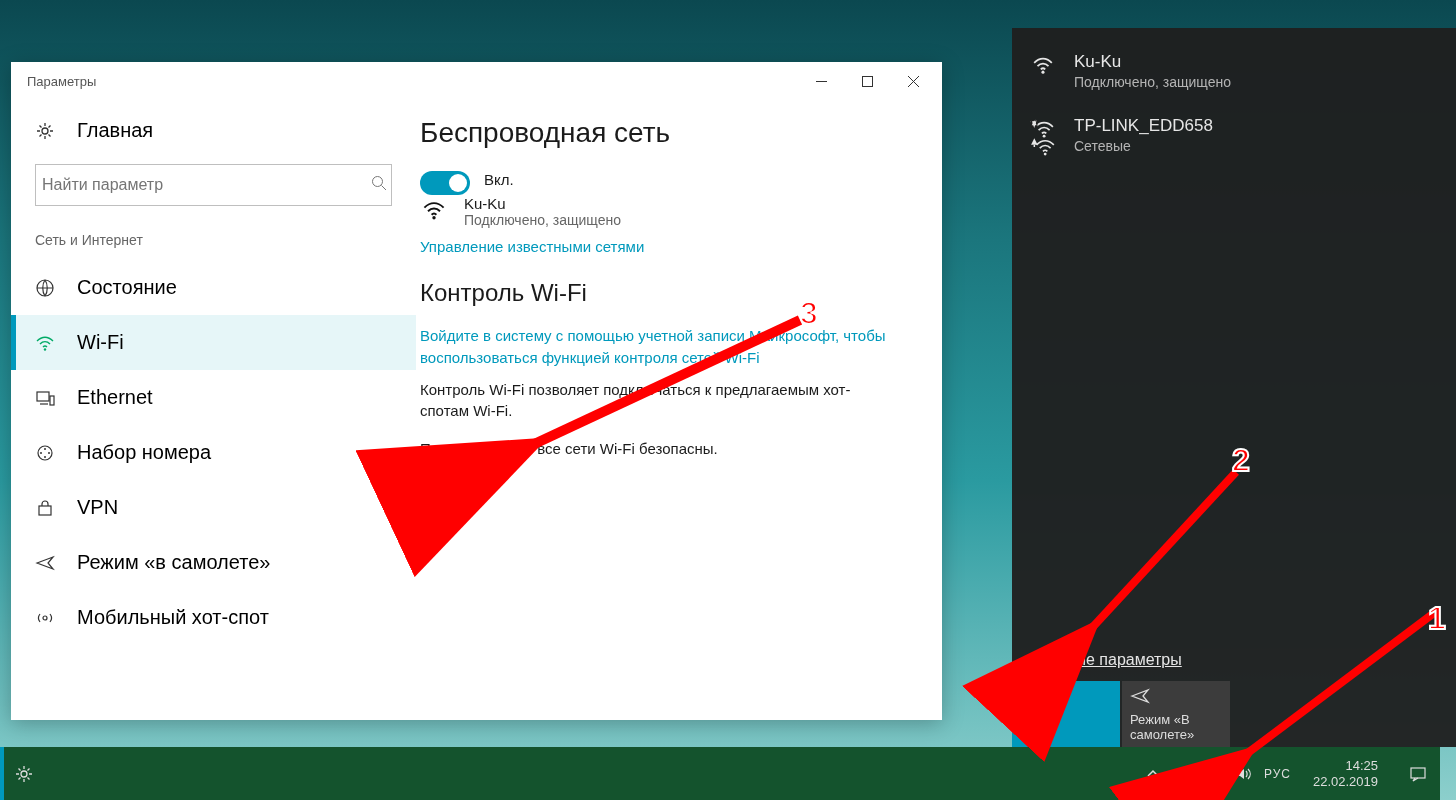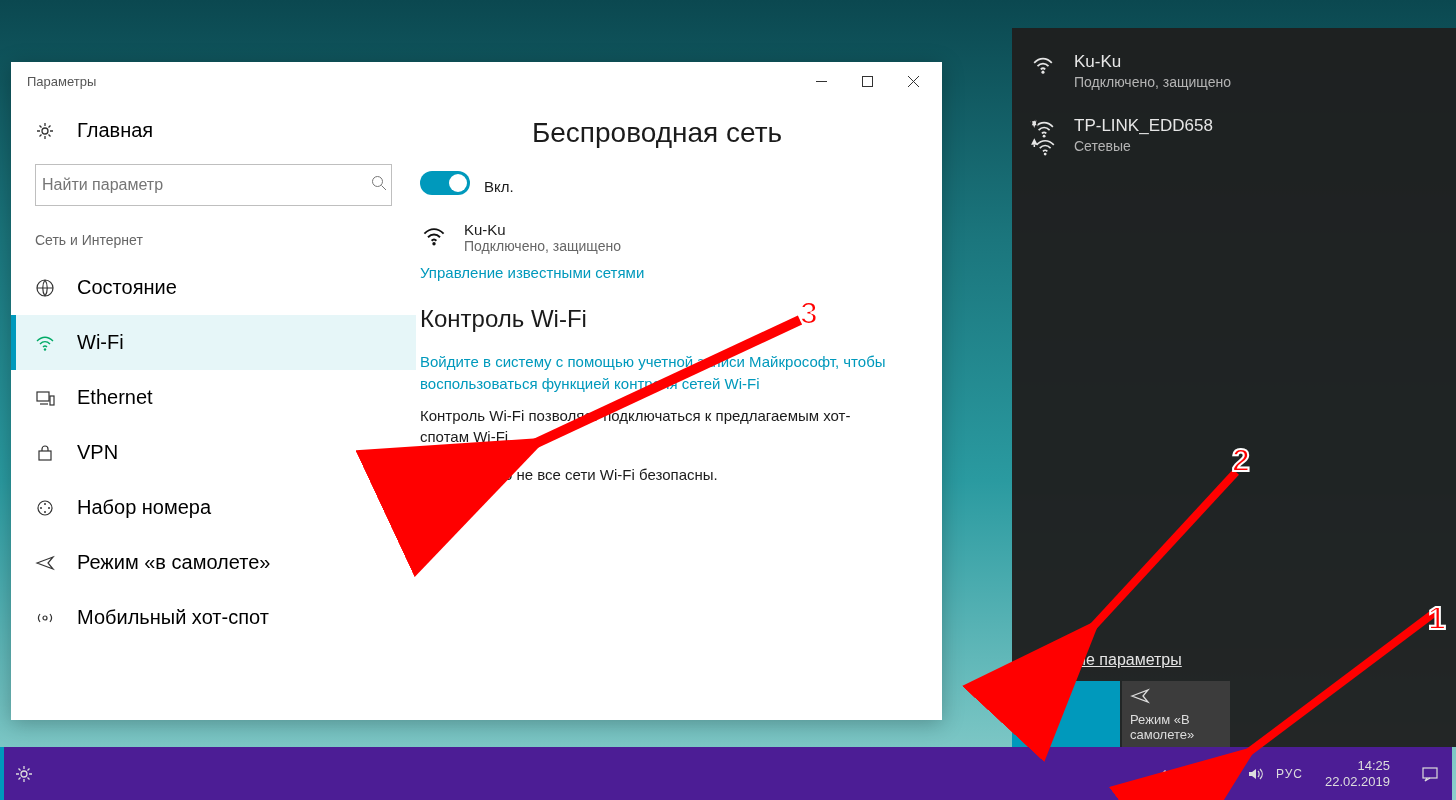--- a/index.html
+++ b/index.html
@@ -21,23 +21,23 @@
   .search-box input { flex: 1; border: none; outline: none; font-size: 16px; background: transparent; }
   .search-box .sic { color: #555; }
   .section-head { padding: 4px 24px 12px 24px; color: #666; font-size: 14px; }
   .nav-item { display: flex; align-items: center; padding: 16px 24px; font-size: 20px; cursor: pointer; }
   .nav-item .ic { width: 22px; margin-right: 20px; display: flex; }
   .nav-item.selected { background: #e6f6f8; position: relative; }
   .nav-item.selected::before { content: ""; position: absolute; left: 0; top: 0; bottom: 0; width: 5px; background: #0099bc; }
   .ic svg { width: 20px; height: 20px; }
 
   .content { flex: 1; padding: 16px 48px 0 4px; color: #1b1b1b; }
-  .h1 { font-size: 28px; font-weight: 400; margin: 0 0 22px 0; text-align: center; }
+  .h1 { font-size: 28px; font-weight: 400; margin: 0 0 22px 0; }
   .h2 { font-size: 24px; font-weight: 400; margin: 24px 0 18px 0; }
-  .toggle-row { display: flex; align-items: flex-end; gap: 14px; margin-bottom: 26px; }
+  .toggle-row { display: flex; align-items: flex-start; gap: 14px; }
   .toggle { width: 50px; height: 24px; border-radius: 12px; background: #0099bc; position: relative; cursor: pointer; }
   .toggle .knob { position: absolute; right: 3px; top: 3px; width: 18px; height: 18px; border-radius: 50%; background: #fff; }
   .toggle-label { font-size: 15px; }
   .conn-row { display: flex; align-items: center; gap: 16px; margin-bottom: 10px; }
   .conn-row .name { font-size: 15px; }
   .conn-row .status { font-size: 14px; color: #666; }
   .link { color: #0099bc; font-size: 15px; margin: 10px 0; display: block; cursor: pointer; }
   .p { font-size: 15px; line-height: 1.45; margin: 8px 0 16px 0; }
 
   
@@ -49,21 +49,21 @@
   .net-item .ns { font-size: 14px; color: #b4b4b4; margin-top: 2px; }
   .flyout-spacer { flex: 1; }
   .net-settings-link { padding: 8px 18px 12px 18px; font-size: 16px; text-decoration: underline; cursor: pointer; }
   .tiles { display: flex; gap: 2px; padding: 0 0 0 0; }
   .tile { width: 108px; height: 66px; padding: 6px 8px 4px 8px; font-size: 13px; line-height: 1.2; display: flex; flex-direction: column; justify-content: space-between; cursor: pointer; }
   .tile.active { background: #0099bc; color: #fff; }
   .tile.inactive { background: #3c3c3c; color: #ddd; }
   .tile svg { width: 20px; height: 18px; }
 
   
-  .taskbar { position: absolute; left: 0; right: 4px; bottom: 0; height: 53px; background: #4c1d95; color: #ddd; display: flex; align-items: center; }
+  .taskbar { position: absolute; left: 0; right: 16px; bottom: 0; height: 53px; background: #14532d; color: #ddd; display: flex; align-items: center; }
   .tb-left { width: 4px; height: 100%; background: #0099bc; }
   .tb-icon { width: 40px; height: 100%; display: flex; align-items: center; justify-content: center; cursor: pointer; }
   .tb-spacer { flex: 1; }
   .tray { display: flex; align-items: center; height: 100%; gap: 12px; padding-right: 4px; }
   .tray .ti { display: flex; align-items: center; justify-content: center; cursor: pointer; }
   .tray svg { width: 18px; height: 18px; }
   .lang { font-size: 12px; letter-spacing: 1px; }
   .clock { text-align: right; font-size: 13px; line-height: 1.2; padding: 0 10px; cursor: pointer; }
   .action-center { width: 36px; height: 100%; display: flex; align-items: center; justify-content: center; cursor: pointer; }
 
@@ -138,37 +138,37 @@
               <rect x="2" y="4" width="12" height="9" fill="none" stroke="#333" stroke-width="1.2"></rect>
               <rect x="15" y="8" width="4" height="9" fill="none" stroke="#333" stroke-width="1.2"></rect>
               <path d="M5 16h8" stroke="#333" stroke-width="1.2"></path>
             </svg>
           </span>
         <span>Ethernet</span>
       </div>
       <div class="nav-item">
         <span class="ic">
             <svg viewBox="0 0 20 20">
-              <rect x="4" y="8" width="12" height="9" fill="none" stroke="#333" stroke-width="1.2"></rect>
-              <path d="M7 8V6a3 3 0 016 0v2" fill="none" stroke="#333" stroke-width="1.2"></path>
-            </svg>
-          </span>
-        <span>VPN</span>
-      </div>
-      <div class="nav-item">
-        <span class="ic">
-            <svg viewBox="0 0 20 20">
               <circle cx="10" cy="10" r="7" fill="none" stroke="#333" stroke-width="1.2"></circle>
               <circle cx="10" cy="6" r="1" fill="#333"></circle>
               <circle cx="6" cy="10" r="1" fill="#333"></circle>
               <circle cx="14" cy="10" r="1" fill="#333"></circle>
               <circle cx="10" cy="14" r="1" fill="#333"></circle>
             </svg>
           </span>
         <span>Набор номера</span>
+      </div>
+      <div class="nav-item">
+        <span class="ic">
+            <svg viewBox="0 0 20 20">
+              <rect x="4" y="8" width="12" height="9" fill="none" stroke="#333" stroke-width="1.2"></rect>
+              <path d="M7 8V6a3 3 0 016 0v2" fill="none" stroke="#333" stroke-width="1.2"></path>
+            </svg>
+          </span>
+        <span>VPN</span>
       </div>
       <div class="nav-item">
         <span class="ic">
             <svg viewBox="0 0 20 20">
               <path d="M2 10l16-6-5 6 5 6-16-6z" fill="none" stroke="#333" stroke-width="1.2"></path>
             </svg>
           </span>
         <span>Режим «в самолете»</span>
       </div>
       <div class="nav-item">

